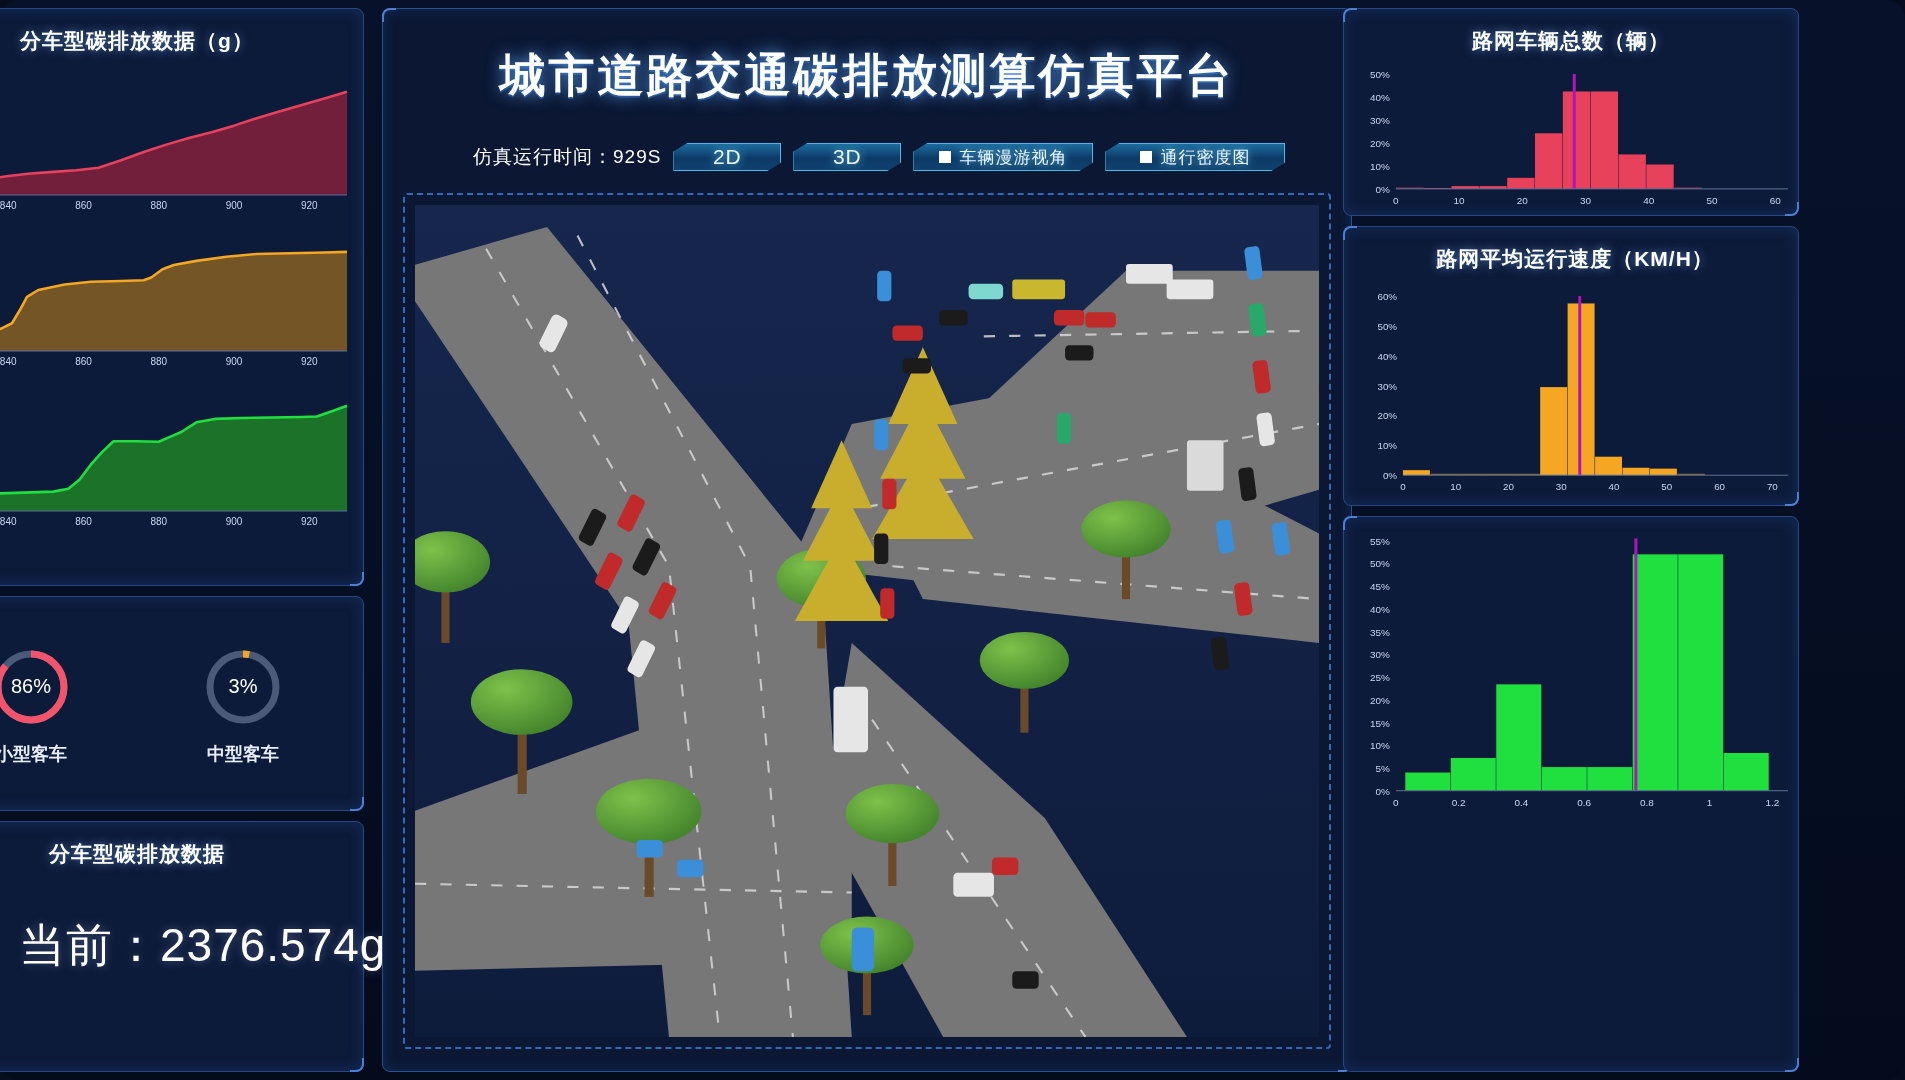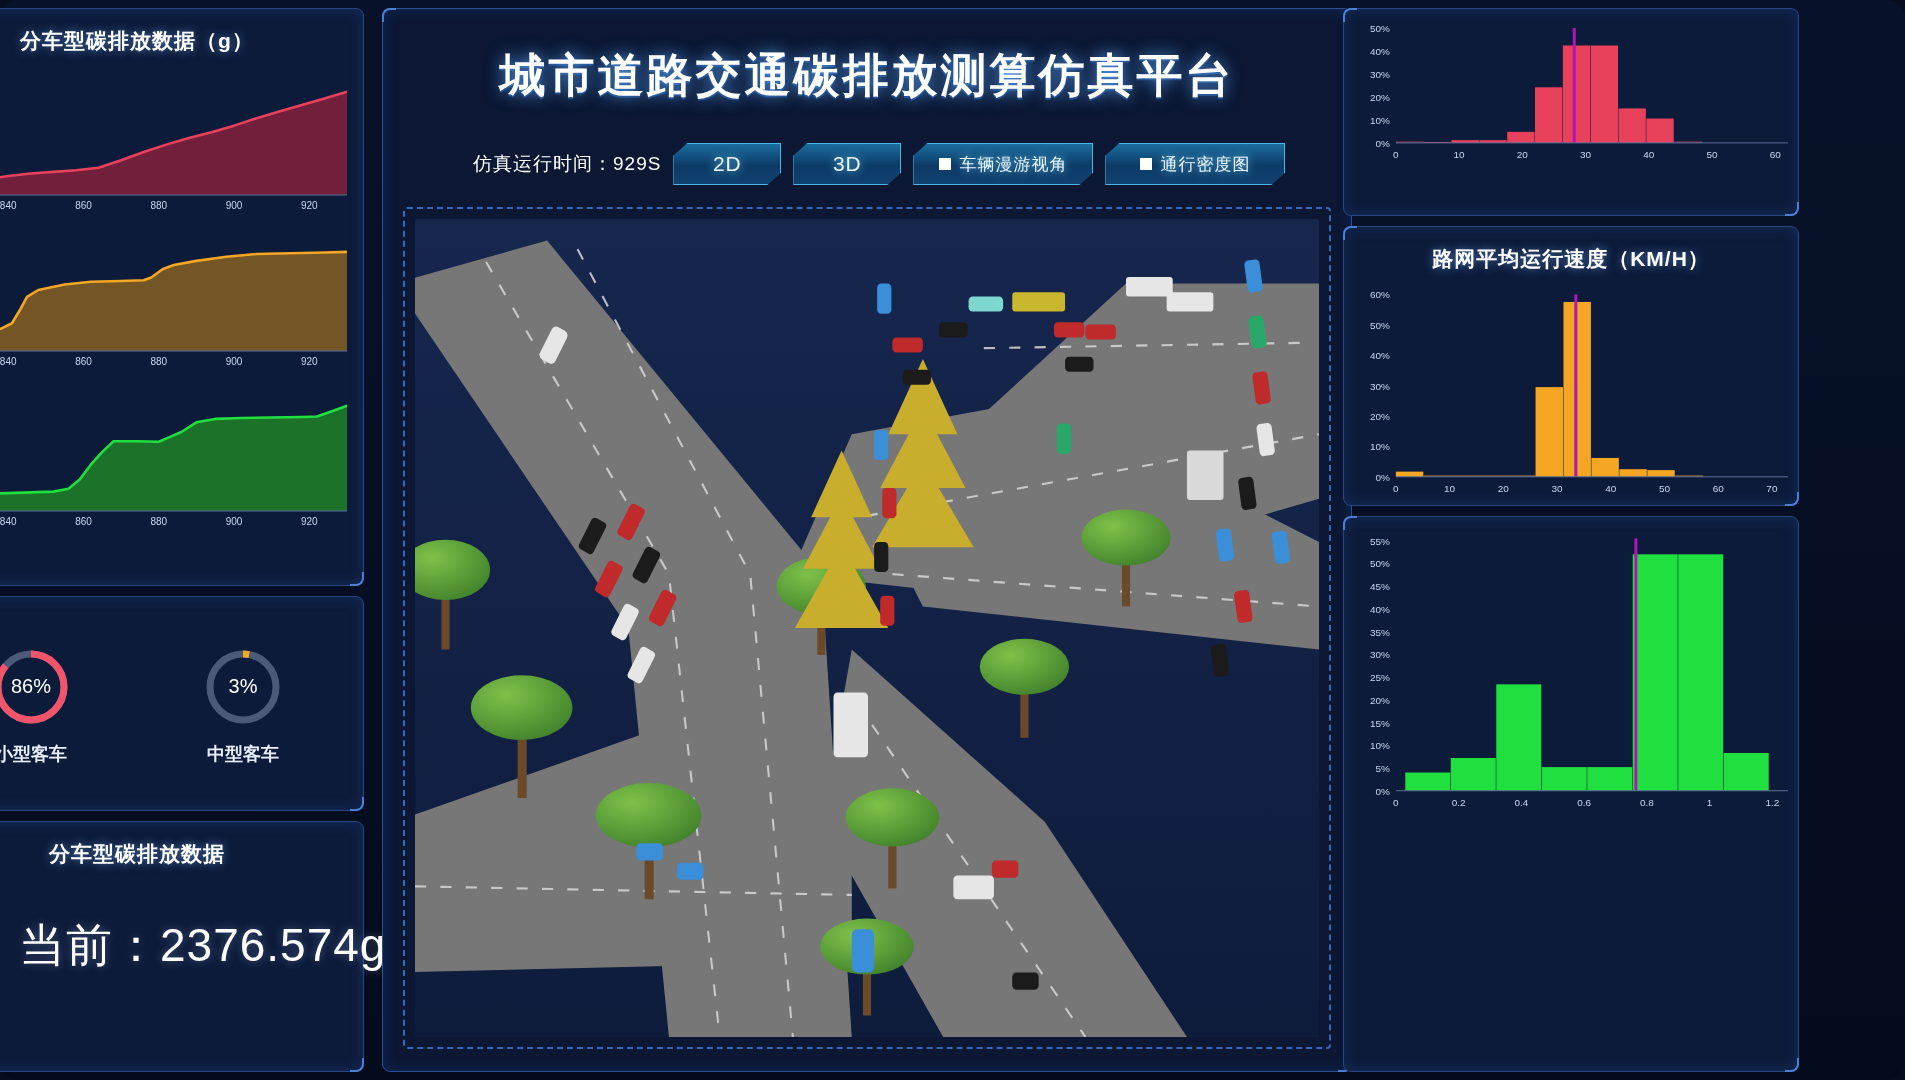--- a/index.html
+++ b/index.html
@@ -95,21 +95,21 @@
     font-size:46px; font-weight:bold; color:#ffffff;
     letter-spacing:3px;
     text-shadow:0 0 16px rgba(90,170,255,.85), 0 2px 0 #1b3d78;
   }
   .ctrl-row {
     display:flex; align-items:center; gap:12px;
     margin:36px 0 0 90px;
   }
   .sim-time { color:#ffffff; font-size:19px; letter-spacing:1px; white-space:nowrap; }
   .hexbtn {
-    position:relative; min-width:108px; height:42px;
+    position:relative; min-width:108px; height:28px;
     display:flex; align-items:center; justify-content:center;
     color:#eaf6ff; font-size:21px; letter-spacing:1px;
     background:linear-gradient(180deg,#1b6c9e 0%,#0c3a67 55%,#10426f 100%);
     clip-path:polygon(14px 0, 100% 0, 100% 70%, calc(100% - 14px) 100%, 0 100%, 0 30%);
     border:1px solid #49b6e8;
     text-shadow:0 0 8px rgba(120,220,255,.9);
     cursor:pointer;
   }
   .hexbtn.wide { min-width:180px; font-size:17px; gap:8px; }
   .chk { width:12px; height:12px; background:#ffffff; display:inline-block; }
@@ -121,21 +121,21 @@
   }
   .viewport { flex:1; border-radius:2px; overflow:hidden; position:relative; background:#101d3a; }
 
   
   .col-right {
     width:470px; height:1080px; padding:8px 8px 8px 6px;
     display:flex; flex-direction:column; gap:10px;
     margin-left:-25px;
   }
   #veh-panel { height:208px; }
-  #speed-panel { height:280px; }
+  #speed-panel { height:280px;padding-left:8px; }
   #stop-panel { flex:1; }
   .chart-body { width:100%; }
 </style>
 </head>
 <body>
 
 <div class="dashboard">
 
   <div class="col-left">
 
@@ -395,20 +395,21 @@
               </g>
             </g>
           </svg>
         </div>
       </div>
     </div>
   </div>
 
   <div class="col-right">
     <div class="panel" id="veh-panel">
+      <div class="panel-title">路网车辆总数（辆）</div>
       <svg class="chart-body" id="svg-b0" width="455" height="158" viewBox="0 0 455 158">
           <rect x="52" y="132.5" width="27.89032258064516" height="1.5" fill="#e8415c" opacity="0.55"></rect>
           <rect x="79.89032258064516" y="133.07924528301888" width="27.39032258064516" height="0.9207547169811221" fill="#e8415c"></rect>
           <rect x="107.78064516129032" y="131.2377358490566" width="27.390322580645176" height="2.7622641509433947" fill="#e8415c"></rect>
           <rect x="135.6709677419355" y="131.2377358490566" width="27.390322580645147" height="2.7622641509433947" fill="#e8415c"></rect>
           <rect x="163.56129032258065" y="122.95094339622642" width="27.390322580645176" height="11.049056603773579" fill="#e8415c"></rect>
           <rect x="191.45161290322582" y="78.29433962264152" width="27.390322580645147" height="55.705660377358484" fill="#e8415c"></rect>
           <rect x="219.34193548387097" y="36.400000000000006" width="27.390322580645147" height="97.6" fill="#e8415c"></rect>
           <rect x="247.23225806451612" y="36.400000000000006" width="27.390322580645176" height="97.6" fill="#e8415c"></rect>
           <rect x="275.1225806451613" y="99.47169811320754" width="27.390322580645147" height="34.52830188679246" fill="#e8415c"></rect>

